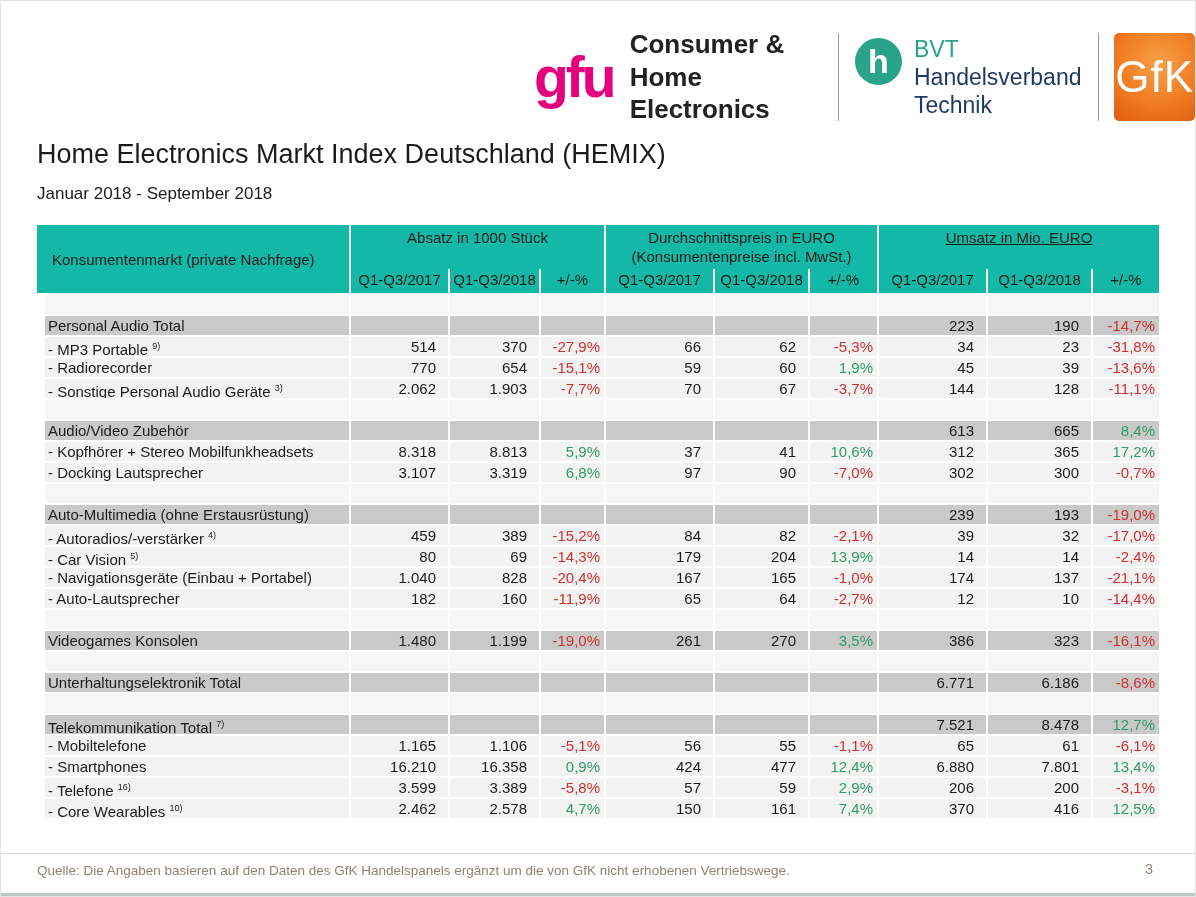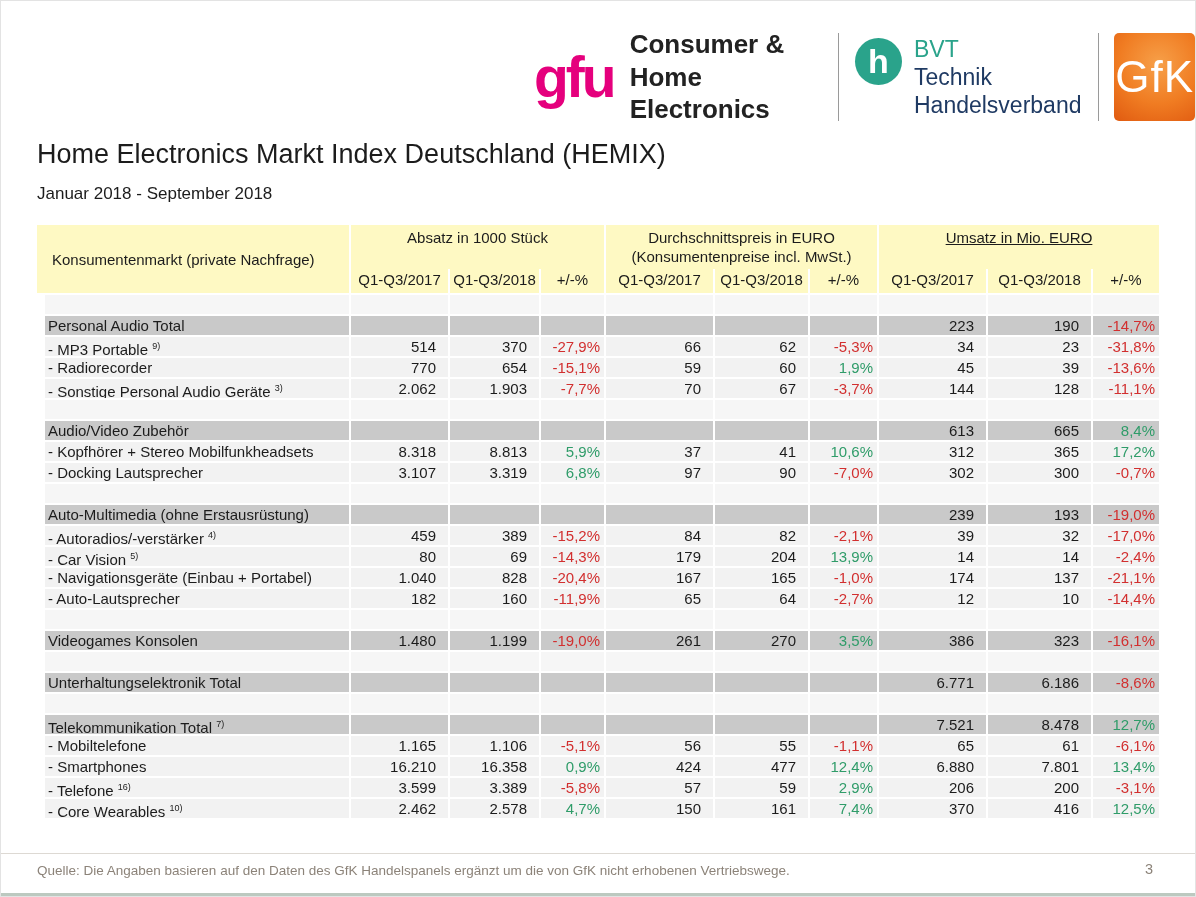--- a/index.html
+++ b/index.html
@@ -27,21 +27,21 @@
 
   
   .title-block { position:absolute; left:36px; top:140px; }
   .title-line1 { font-size:27px; line-height:1.0; color:#1c1c1c; }
   .title-line2 { font-size:17px; line-height:1.0; color:#1c1c1c; margin-top:17px; }
 
   
   :root { --cols: 312px 97px 89px 63px 107px 93px 67px 107px 103px 66px; }
   .table-wrap { position:absolute; left:36px; top:224px; width:1124px; }
   .thead { display:grid; grid-template-columns:var(--cols); grid-template-rows:24px 20px 24px; gap:0 2px; }
-  .hcell { background:#fef9c3; font-size:15px; }
+  .hcell { background:#14b8a6; font-size:15px; }
   .label-head { grid-column:1; grid-row:1/4; display:flex; align-items:center; padding-left:15px; }
   .g1t { grid-column:2/5; grid-row:1; } .g2t { grid-column:5/8; grid-row:1; } .g3t { grid-column:8/11; grid-row:1;text-decoration:underline; }
   .g1s { grid-column:2/5; grid-row:2; } .g2s { grid-column:5/8; grid-row:2; } .g3s { grid-column:8/11; grid-row:2; }
   .gtitle { text-align:center; line-height:26px; }
   .gsub  { text-align:center; line-height:16px; }
   .qcell { text-align:center; line-height:22px; }
 
   .tbody { display:grid; grid-template-columns:var(--cols); grid-auto-rows:19px; gap:2px; margin-top:2px; }
   .row { display:contents; }
   .cell { font-size:15px; line-height:19px; white-space:nowrap; overflow:hidden; }
@@ -68,22 +68,22 @@
   <div class="gfu-word">gfu</div>
   <div class="gfu-tagline">
     <div>Consumer &amp;</div>
     <div>Home Electronics</div>
   </div>
   <div class="logo-divider"></div>
   <div class="bvt">
     <div class="bvt-circle">h</div>
     <div class="bvt-lines">
       <div class="bvt-abbr">BVT</div>
+      <div>Handelsverband</div>
       <div>Technik</div>
-      <div>Handelsverband</div>
     </div>
   </div>
   <div class="logo-divider"></div>
   <div class="gfk-box">GfK</div>
 </div>
 
 <div class="title-block">
   <div class="title-line1">Home Electronics Markt Index Deutschland (HEMIX)</div>
   <div class="title-line2">Januar 2018 - September 2018</div>
 </div>

